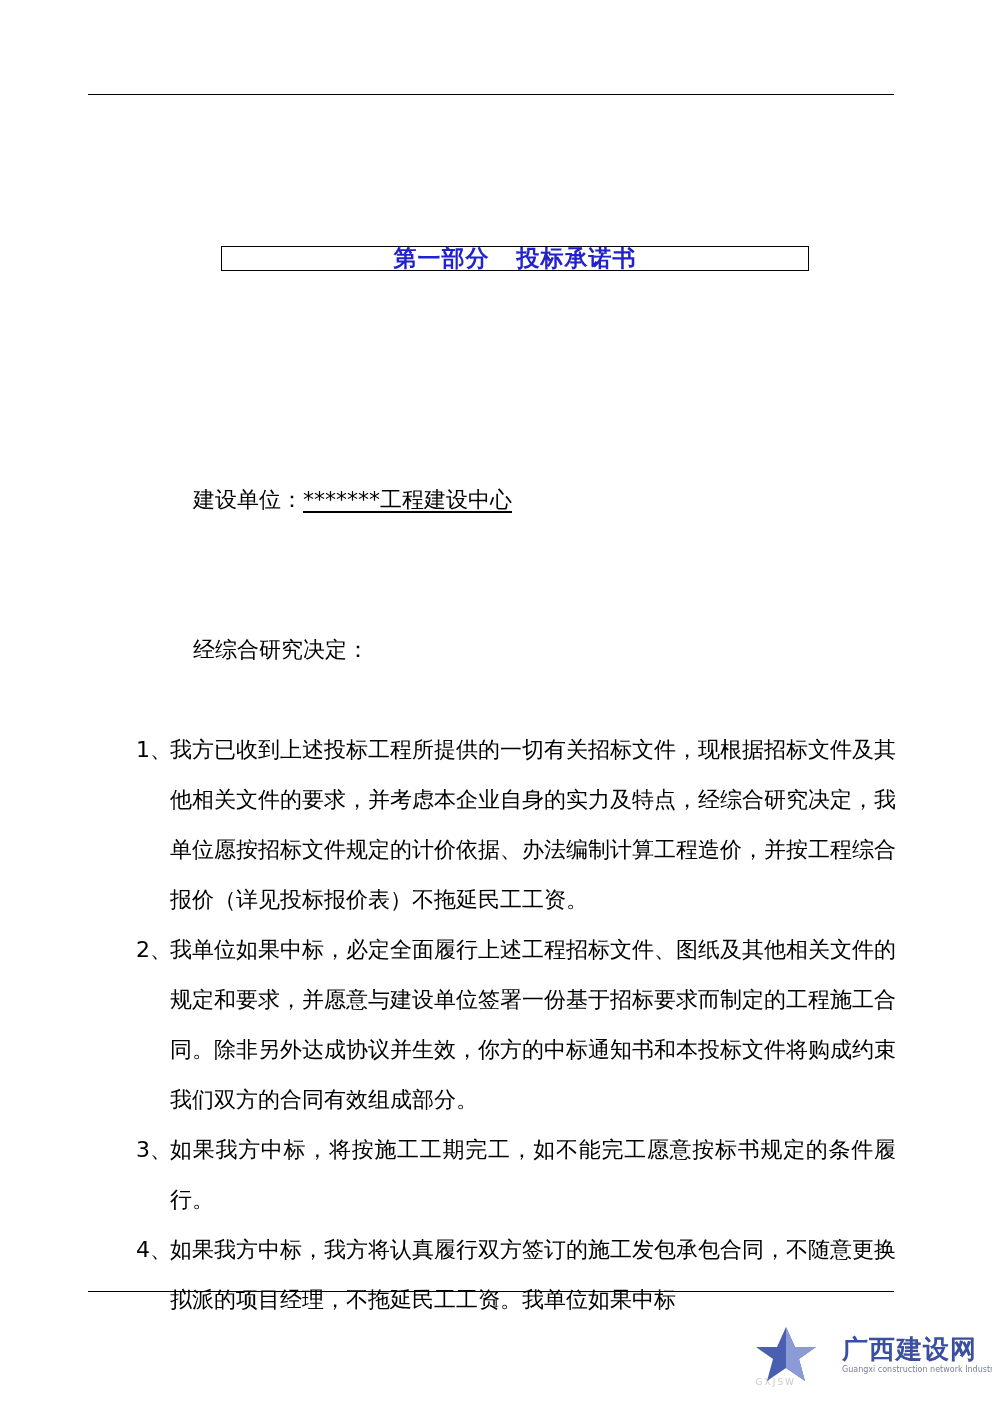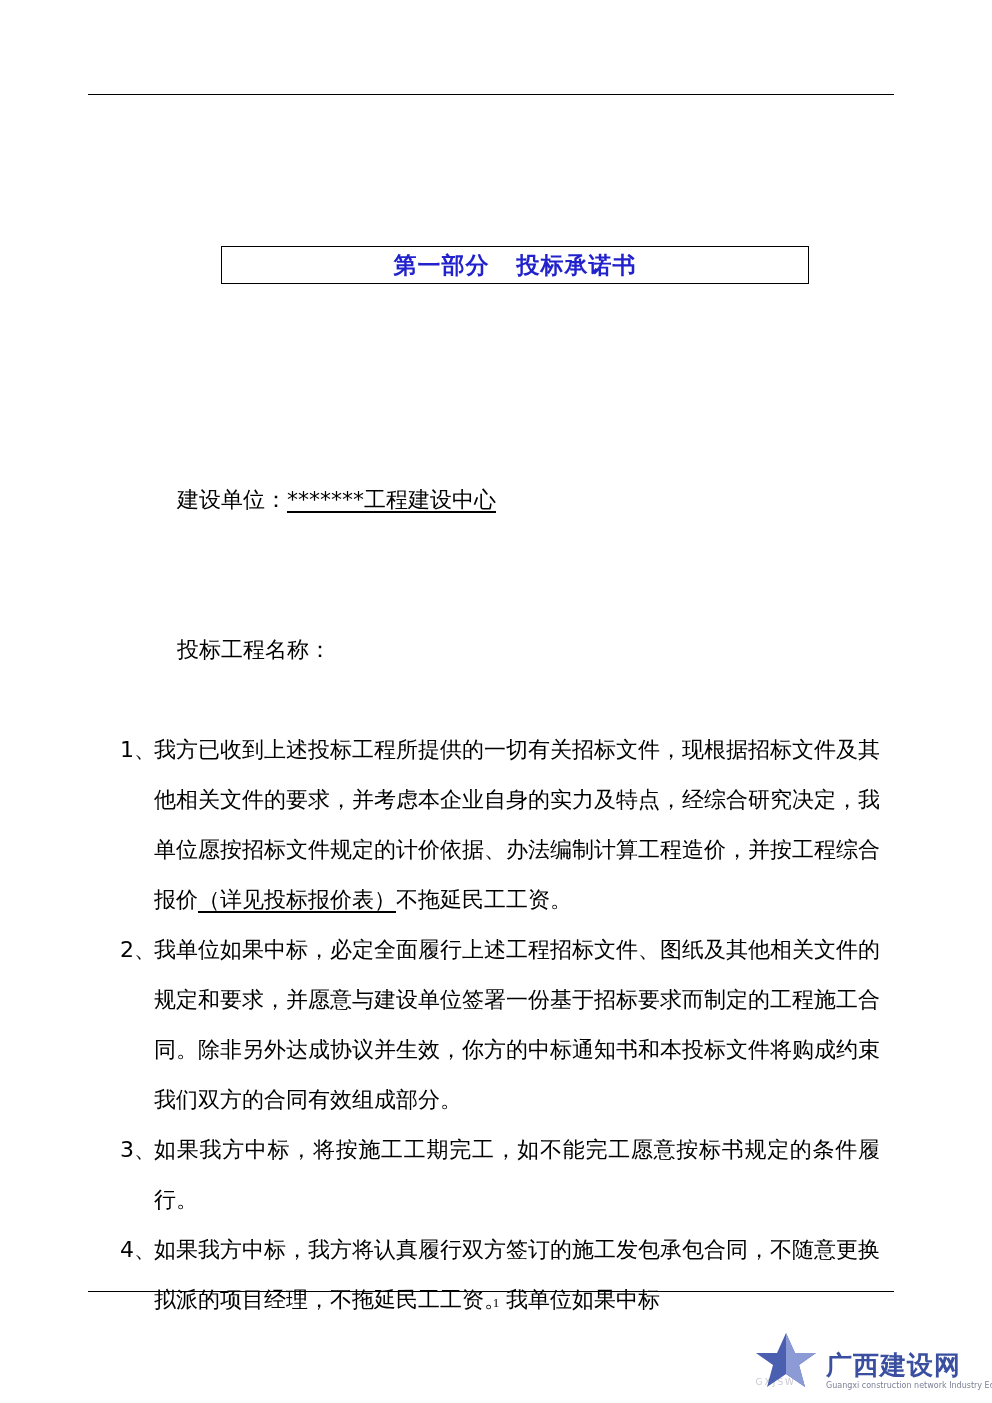--- a/index.html
+++ b/index.html
@@ -54,40 +54,40 @@
     color: #000;
     font-family: "Liberation Serif", serif;
   }
 
   
   .title-box {
     position: absolute;
     left: 221px;
     top: 246px;
     width: 588px;
-    height: 38px;
+    height: 25px;
     border: 1px solid #000;
     box-sizing: border-box;
     display: flex;
     align-items: center;
     justify-content: center;
   }
   .title-text {
     color: #2222cc;
     font-size: 23px;
     font-weight: bold;
     letter-spacing: 1px;
     white-space: pre;
     font-family: "DejaVu Sans", "Liberation Sans", sans-serif;
   }
 
   
   .body-block {
     position: absolute;
-    left: 120px;
+    left: 136px;
     top: 425px;
     width: 760px;
   }
 
   .field-line {
     font-size: 22px;
     line-height: 50px;
     white-space: pre;
     padding-left: 15px;
   }
@@ -106,34 +106,33 @@
     flex: 0 0 34px;
     text-align: left;
     white-space: pre;
   }
   .para .txt {
     flex: 1 1 auto;
     white-space: pre-wrap;
     text-align: justify;
   }
   .para .txt .u {
-    text-decoration: underline;
     text-underline-offset: 4px;
   }
 
   
   .watermark {
     position: absolute;
     right: 8px;
     bottom: 12px;
     width: 230px;
     height: 72px;
     display: flex;
-    align-items: flex-end;
-    gap: 8px;
+    align-items: center;
+    gap: 24px;
   }
   .wm-star {
     width: 64px;
     height: 60px;
     flex: 0 0 64px;
     position: relative;
   }
   .wm-text {
     display: flex;
     flex-direction: column;
@@ -175,21 +174,21 @@
     <span class="title-text">第一部分   投标承诺书</span>
   </div>
 
   <div class="body-block">
 
     <div class="field-line">
       <span>建设单位：</span><span class="underlined">*******工程建设中心</span>
     </div>
 
     <div class="field-line">
-      <span>投标工程名称：</span><span class="underlined"></span>
+      <span>经综合研究决定：</span><span class="underlined"></span>
     </div>
 
     <div class="para">
       <span class="num">1、</span>
       <span class="txt"><span>我方已收到上述投标工程所提供的一切有关招标文件，现根据招标文件及其他相关文件的要求，并考虑本企业自身的实力及特点，经综合研究决定，我单位愿按招标文件规定的计价依据、办法编制计算工程造价，并按工程综合报价</span><span class="u">（详见投标报价表）</span><span>不拖延民工工资。</span></span>
     </div>
 
     <div class="para">
       <span class="num">2、</span>
       <span class="txt"><span>我单位如果中标，必定全面履行上述工程招标文件、图纸及其他相关文件的规定和要求，并愿意与建设单位签署一份基于招标要求而制定的工程施工合同。除非另外达成协议并生效，你方的中标通知书和本投标文件将购成约束我们双方的合同有效组成部分。</span></span>

